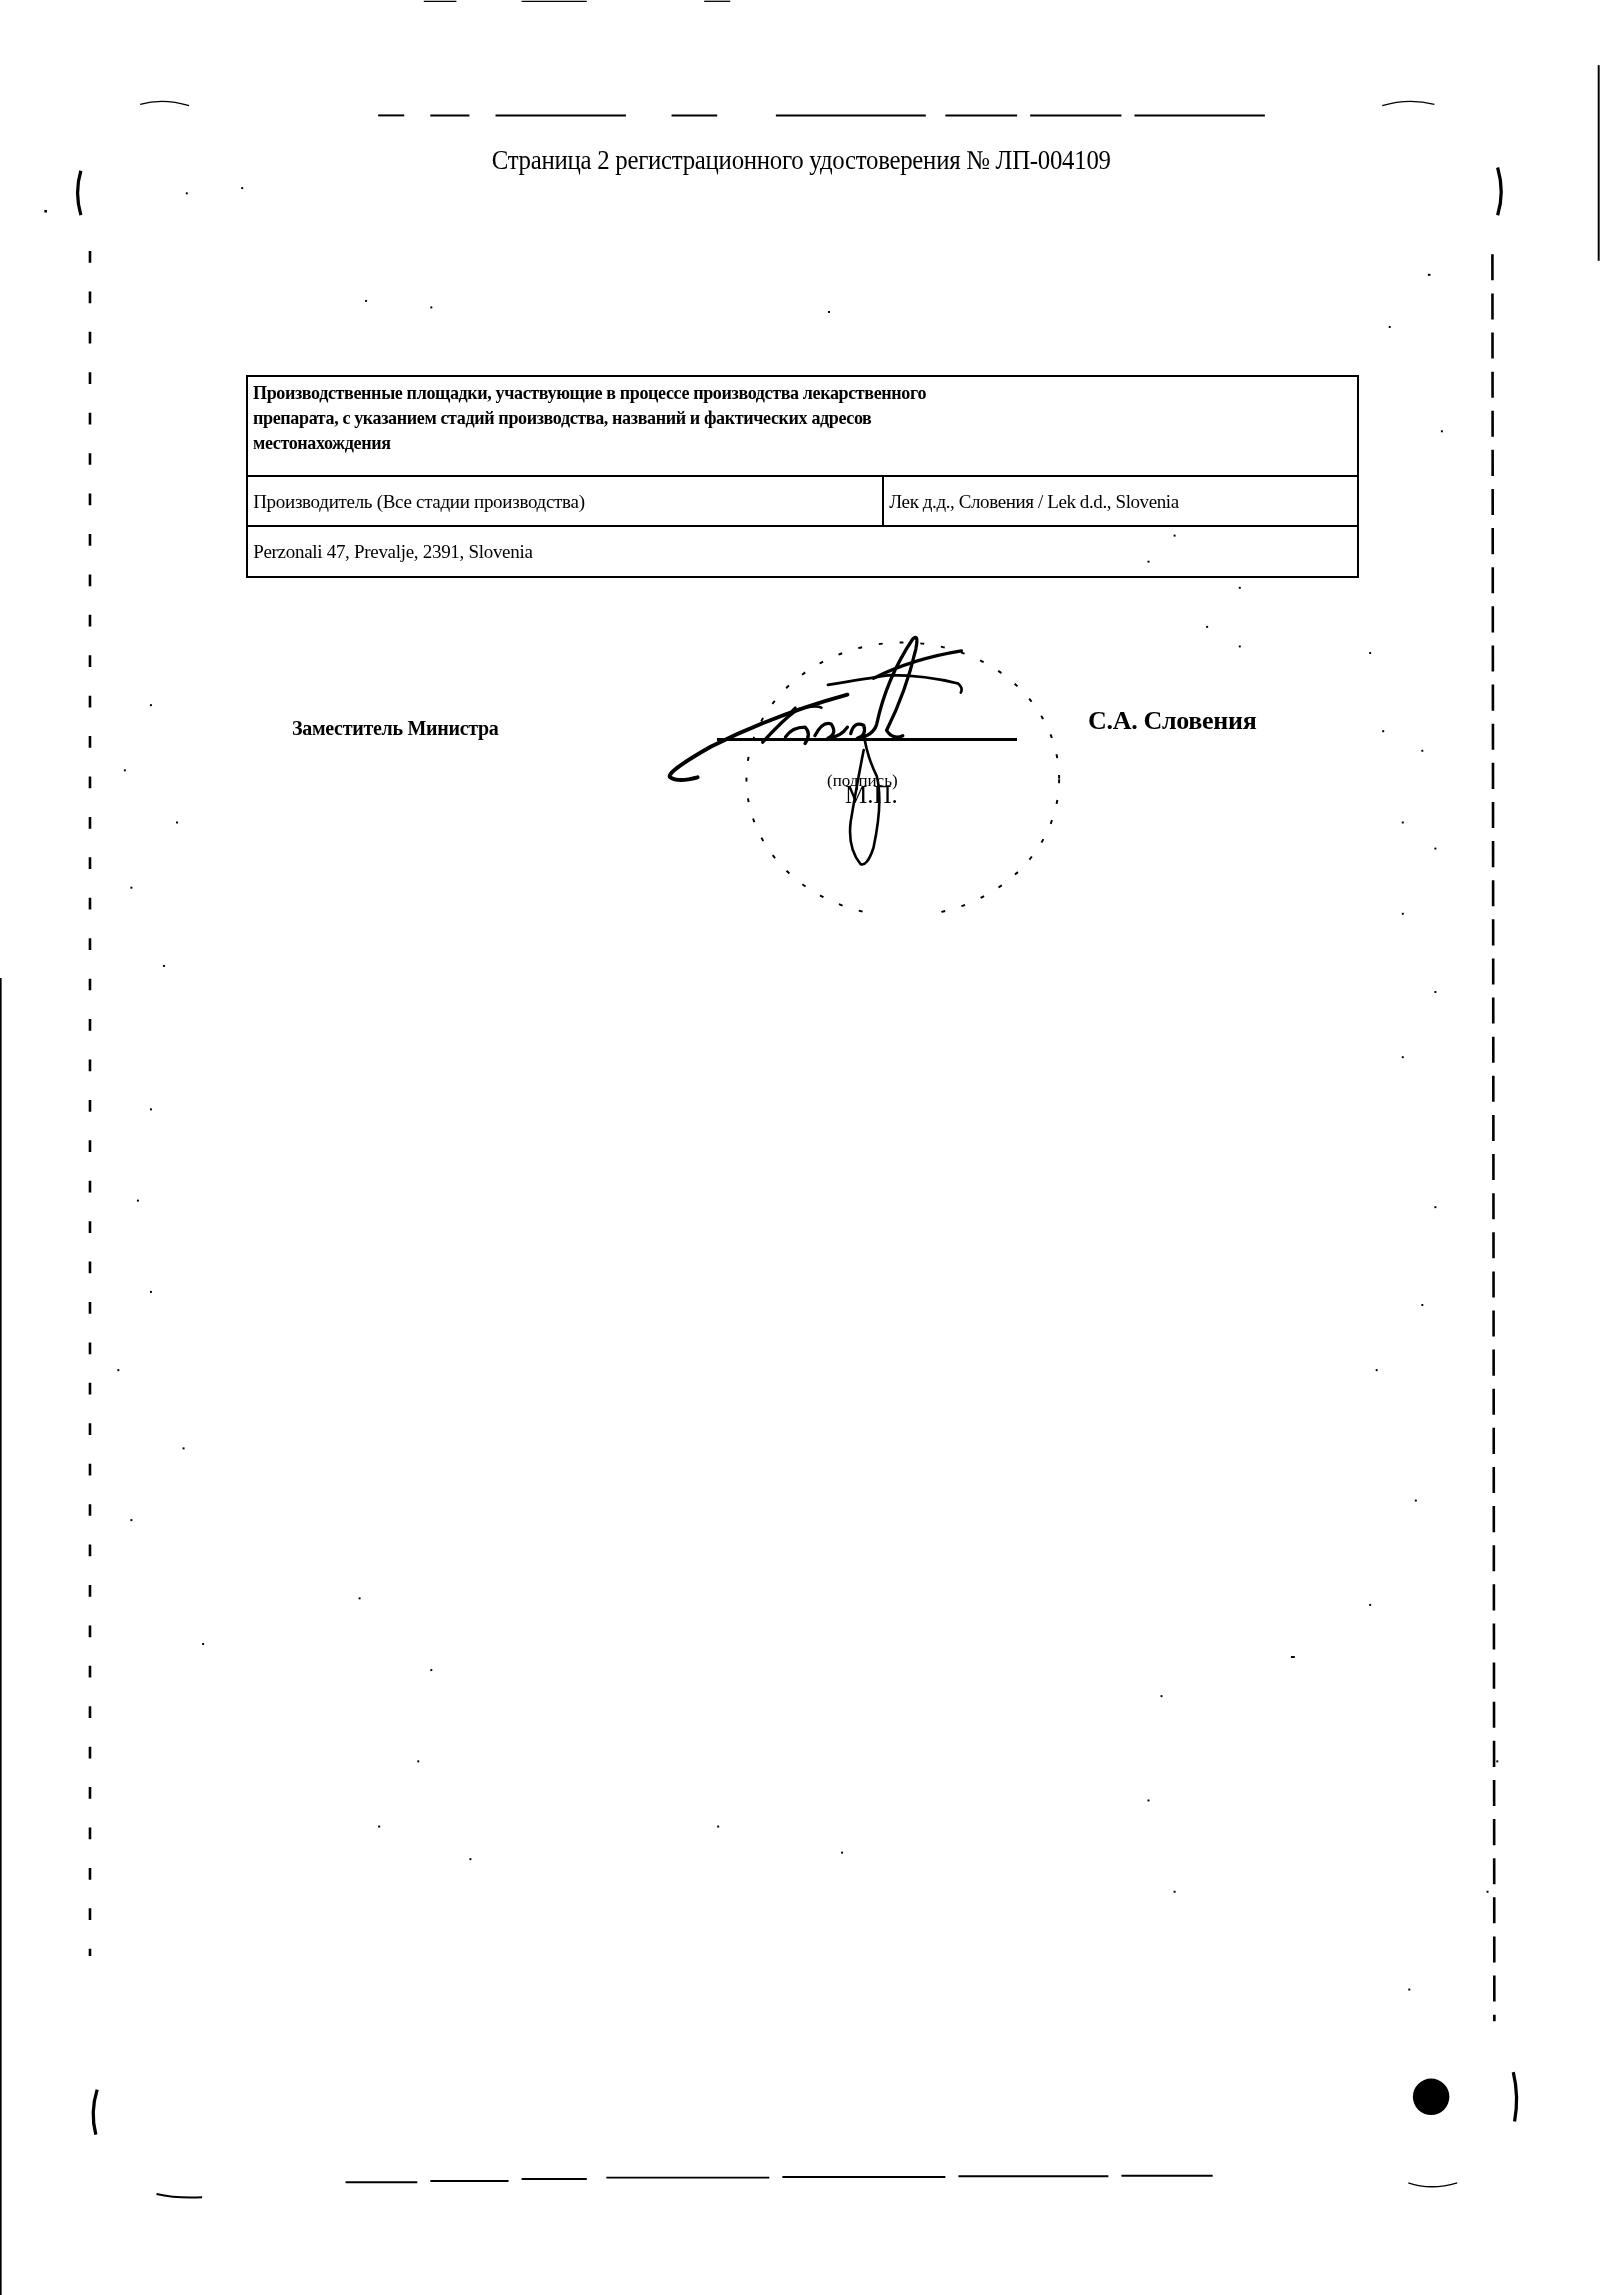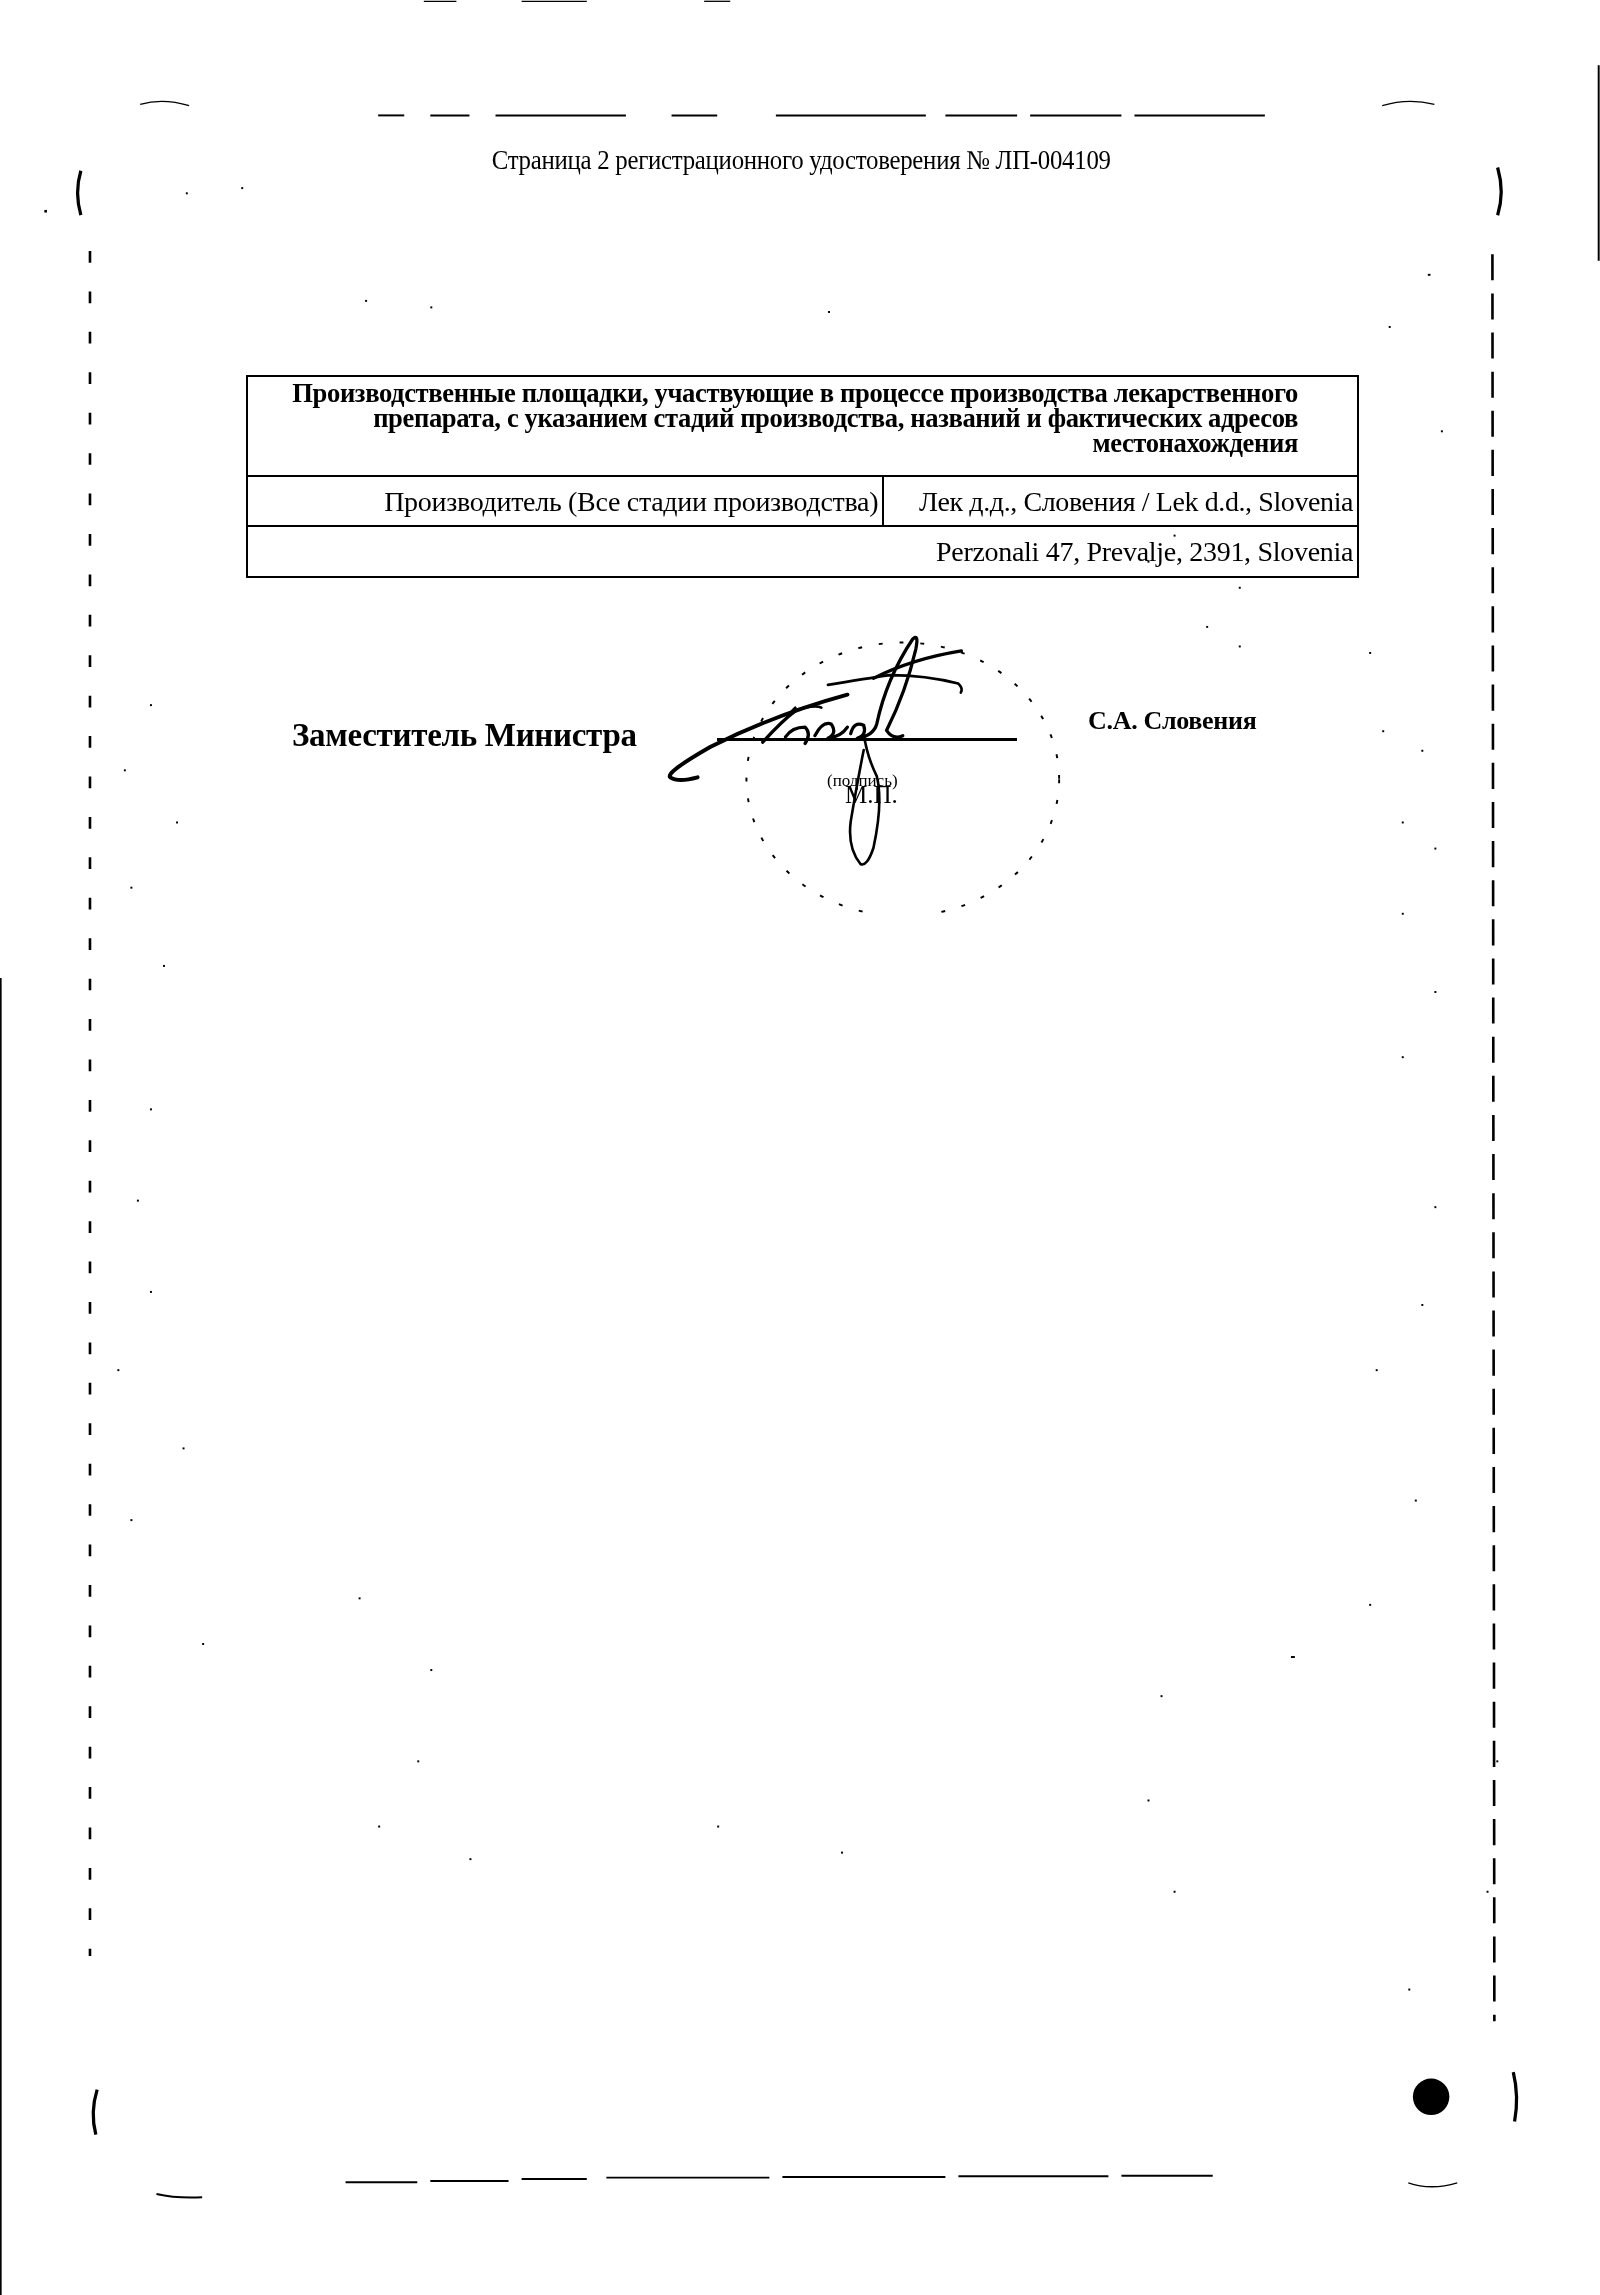--- a/index.html
+++ b/index.html
@@ -36,23 +36,22 @@
       top: 375px;
       width: 1113px;
       border: 2px solid #000;
       box-sizing: border-box;
       border-collapse: collapse;
     }
     .reg-table td {
       border: 2px solid #000;
       padding: 2.6px 3.9px 2.6px 5.2px;
       vertical-align: top;
-      font-size: 28px;
+      font-size: 19px;
       line-height: 25px;
-      text-align: right;
     }
     .cell-header {
       font-weight: bold;
       height: 93px;
       letter-spacing: -0.4px;
       transform-origin: 0 0;
     }
     .cell-header span { display: block; transform: scaleX(0.95); transform-origin: 0 0; white-space: nowrap; }
     .cell-role {
       width: 625px;
@@ -70,21 +69,21 @@
       height: 43px;
       vertical-align: middle !important;
       letter-spacing: -0.3px;
       border-radius: 9px;
     }
 
     
     .sig-position {
       left: 292px;
       top: 717px;
-      font-size: 33px;
+      font-size: 20px;
       font-weight: bold;
       letter-spacing: -0.3px;
       white-space: nowrap;
     }
     .sig-name {
       left: 1088px;
       top: 706px;
       font-size: 26px;
       font-weight: bold;
       letter-spacing: -0.3px;

